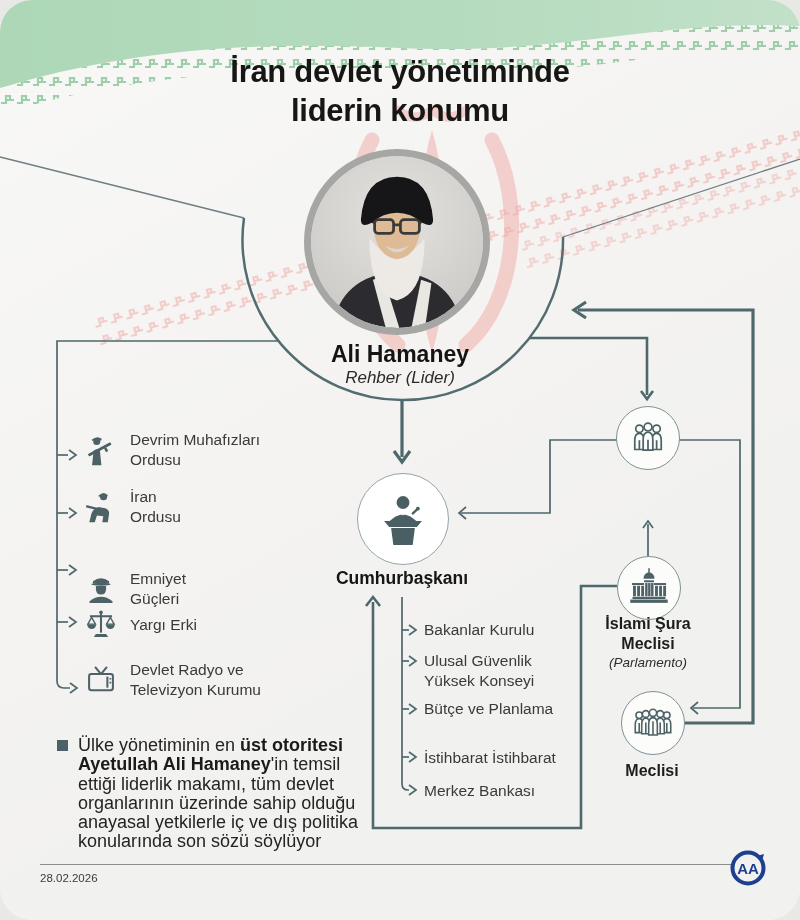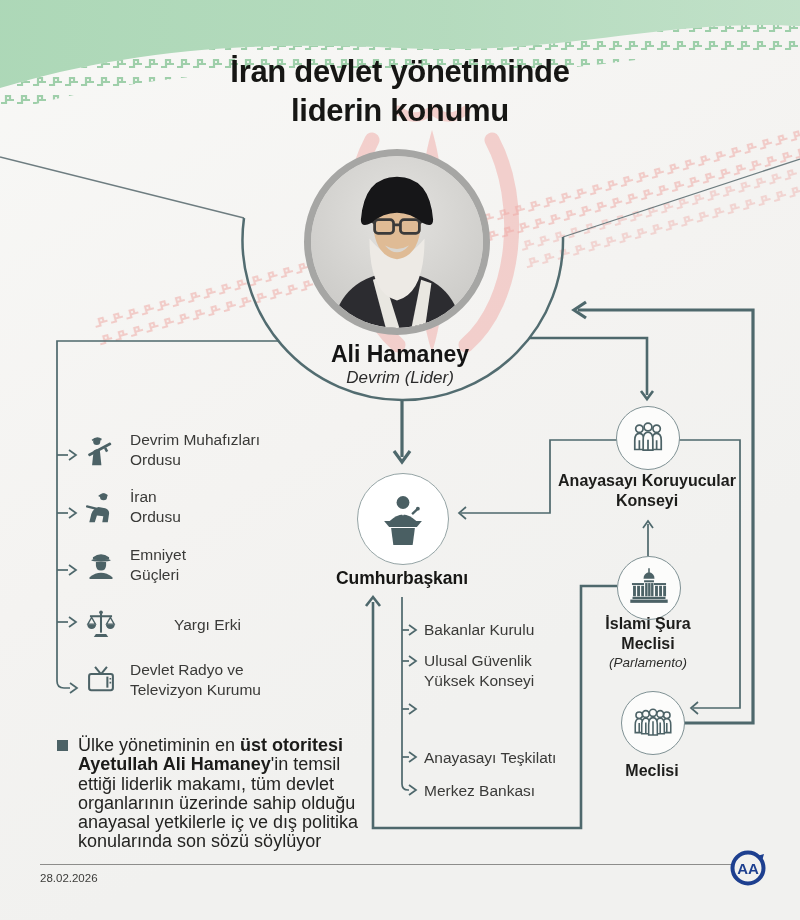--- a/index.html
+++ b/index.html
@@ -1,17 +1,17 @@
 <!DOCTYPE html>
 <html><head>
 <meta charset="utf-8">
 <style>
   html,body{margin:0;padding:0;}
   body{font-family:"Liberation Sans", sans-serif; background:#e8e8e6;}
-  #stage{position:relative;width:800px;height:920px;background:#fef9c3;overflow:hidden;margin:0 auto;}
+  #stage{position:relative;width:800px;height:920px;background:#fef9c3;overflow:hidden;margin:0 auto;border-radius:32px;}
   #stage:before{content:"";position:absolute;inset:0;background:linear-gradient(150deg,#f8f8f6 0%,#f4f3f1 45%,#f1f1ef 70%);}
   .abs{position:absolute;}
   .ctr{text-align:center;}
   
   .title{font-size:31px;line-height:39px;font-weight:bold;letter-spacing:-.3px;color:#161614;}
   .leader-name{font-size:23px;font-weight:bold;color:#141414;}
   .leader-role{font-size:17px;font-style:italic;color:#2b2b2b;}
   .node-label{font-size:16px;font-weight:bold;color:#1d1d1b;line-height:20px;}
   .node-sub{font-size:13.5px;font-style:italic;color:#2e2e2c;line-height:18px;}
   .pres-label{font-size:17.5px;font-weight:bold;color:#161614;}
@@ -159,21 +159,21 @@
         </g>
 
         <path d="M43 52 Q50 56 57 52 Q50 60 43 52 Z" fill="#d9d6d0"></path>
 
         <path d="M29 37 Q31 12 50 12 Q69 12 71 37 Q71 42 65 39 Q58 33 50 33 Q42 33 35 39 Q29 42 29 37 Z" fill="#161618"></path>
       </g>
     </svg>
   </div>
   <div class="abs ctr" style="left:200px;top:341px;width:400px;">
     <div class="leader-name">Ali Hamaney</div>
-    <div class="leader-role">Devrim (Lider)</div>
+    <div class="leader-role">Rehber (Lider)</div>
   </div>
 
   <div class="abs l-item" style="left:84px;top:430px;width:230px;">
     <span class="ic">
       <svg viewBox="0 0 40 40" fill="currentColor">
         <g transform="rotate(-28 20 20)">
             <rect x="4" y="17" width="30" height="3.2" rx="1"></rect>
             <rect x="24" y="20" width="3" height="5"></rect>
           </g>
         <circle cx="15" cy="10" r="4.2"></circle>
@@ -197,36 +197,36 @@
           </g>
         <path d="M8 31 q1.5-9 9-11 l8 1.5 q5 1.8 4.5 6.5 l-1.5 10 h-6.5 l1.2-7 -7.5-1 -2.5 8 h-6.5 z"></path>
       </svg>
     </span>
     <span class="li-text">
       <span>İran</span>
       <span>Ordusu</span>
     </span>
   </div>
 
-  <div class="abs l-item" style="left:84px;top:545px;width:230px;">
+  <div class="abs l-item" style="left:84px;top:569px;width:230px;">
     <span class="ic">
       <svg viewBox="0 0 40 40" fill="currentColor">
         <path d="M10.5 11 q9.5-7.5 19 0 l0 2.6 h-19 z"></path>
         <ellipse cx="20" cy="14.4" rx="11.5" ry="1.8"></ellipse>
         <path d="M14 16.5 h12 v3.5 q0 6.5-6 6.5 t-6-6.5 z"></path>
         <path d="M6.5 34.5 q13.5-10.5 27 0 l0 2 h-27 z"></path>
       </svg>
     </span>
     <span class="li-text">
       <span>Emniyet</span>
       <span>Güçleri</span>
     </span>
   </div>
 
-  <div class="abs l-item" style="left:84px;top:608px;width:230px;gap:44px;">
+  <div class="abs l-item" style="left:84px;top:608px;width:230px;">
     <span class="ic">
       <svg viewBox="0 0 40 40" fill="currentColor">
         <circle cx="20" cy="5" r="2.2"></circle>
         <rect x="18.8" y="6" width="2.4" height="23"></rect>
         <rect x="7" y="8.5" width="26" height="2.4"></rect>
         <path d="M9 11 L4.5 19 H13.5 Z" fill="none" stroke="currentColor" stroke-width="1.6"></path>
         <path d="M3.8 19.5 a5.2 5.2 0 0 0 10.4 0 z"></path>
         <path d="M31 11 L26.5 19 H35.5 Z" fill="none" stroke="currentColor" stroke-width="1.6"></path>
         <path d="M25.8 19.5 a5.2 5.2 0 0 0 10.4 0 z"></path>
         <path d="M14 30.5 h12 l2.5 3.5 h-17 z"></path>
@@ -270,43 +270,40 @@
 
   <div class="abs li-text" style="left:424px;top:620px;width:160px;">
     <span>Bakanlar Kurulu</span>
     <span></span>
   </div>
   <div class="abs li-text" style="left:424px;top:651px;width:160px;">
     <span>Ulusal Güvenlik</span>
     <span>Yüksek Konseyi</span>
   </div>
   <div class="abs li-text" style="left:424px;top:699px;width:160px;">
+    <span>Bütçe ve Planlama</span>
   </div>
   <div class="abs li-text" style="left:424px;top:748px;width:170px;">
-    <span>Anayasayı Teşkilatı</span>
+    <span>İstihbarat İstihbarat</span>
   </div>
   <div class="abs li-text" style="left:424px;top:781px;width:170px;">
     <span>Merkez Bankası</span>
   </div>
 
   <div class="abs node-circle" style="left:616px;top:406px;width:62px;height:62px;">
     <svg viewBox="0 0 40 40" width="46" height="46" fill="#fcfcfb" stroke="currentColor" stroke-width="1.5">
       <g>
         <circle cx="12.5" cy="12" r="3.2"></circle>
         <path d="M8.5 30 v-8 q0-6 4-6 t4 6 v8 z M12.5 22 v8"></path>
         <circle cx="27.5" cy="12" r="3.2"></circle>
         <path d="M23.5 30 v-8 q0-6 4-6 t4 6 v8 z M27.5 22 v8"></path>
         <circle cx="20" cy="10.5" r="3.4"></circle>
         <path d="M15.8 30.5 v-9 q0-6.5 4.2-6.5 t4.2 6.5 v9 z M20 21.5 v9"></path>
       </g>
     </svg>
-  </div>
-  <div class="abs ctr" style="left:527px;top:471px;width:240px;">
-    <div class="node-label">Anayasayı Koruyucular</div>
-    <div class="node-label">Konseyi</div>
   </div>
 
   <div class="abs node-circle" style="left:617px;top:556px;width:62px;height:62px;">
     <svg viewBox="0 0 40 40" width="44" height="44" fill="currentColor">
       <rect x="3" y="30.5" width="34" height="3"></rect>
       <rect x="5" y="28" width="30" height="2"></rect>
       <rect x="4.5" y="15.5" width="11" height="1.8"></rect>
       <rect x="5.5" y="18" width="2.6" height="9.5"></rect>
         <rect x="9.2" y="18" width="2.6" height="9.5"></rect>
         <rect x="12.9" y="18" width="2.6" height="9.5"></rect>

